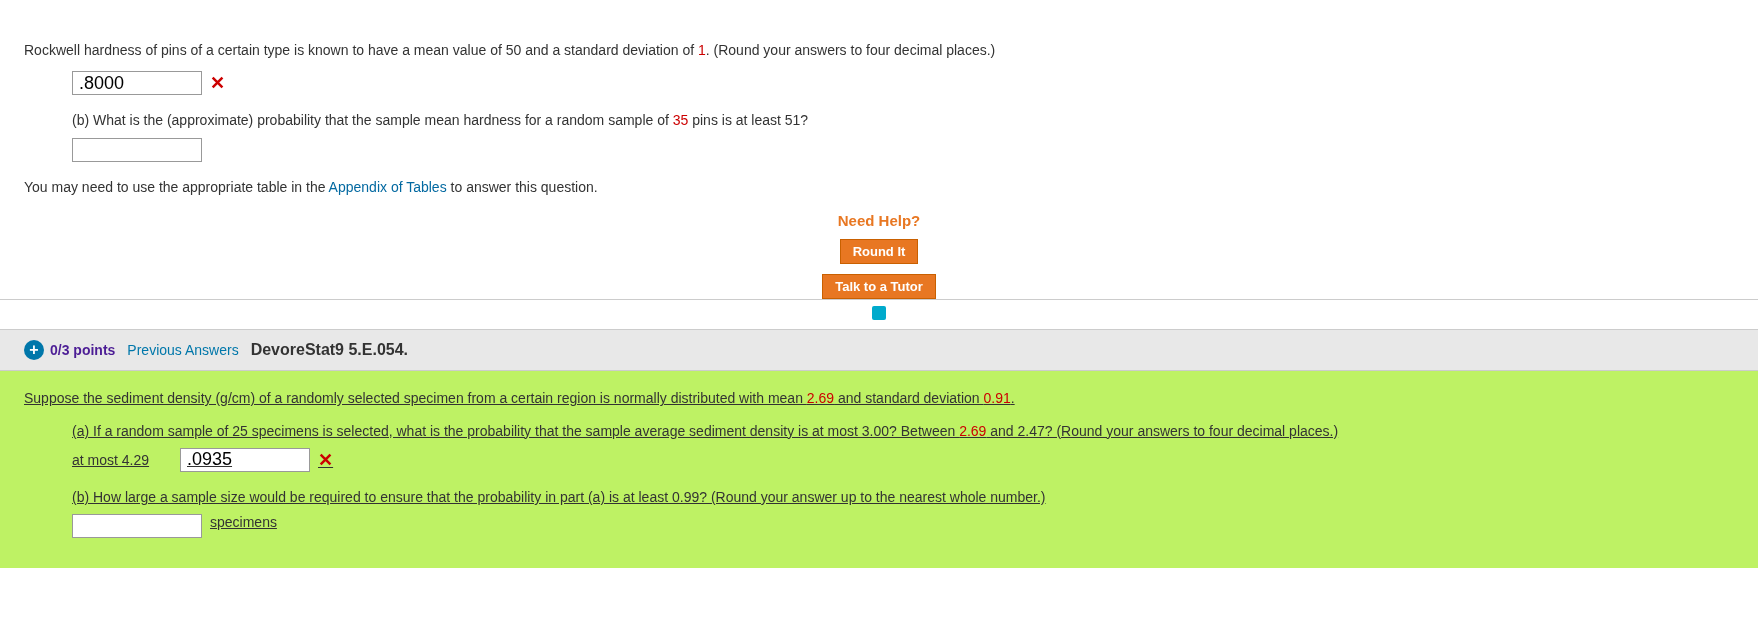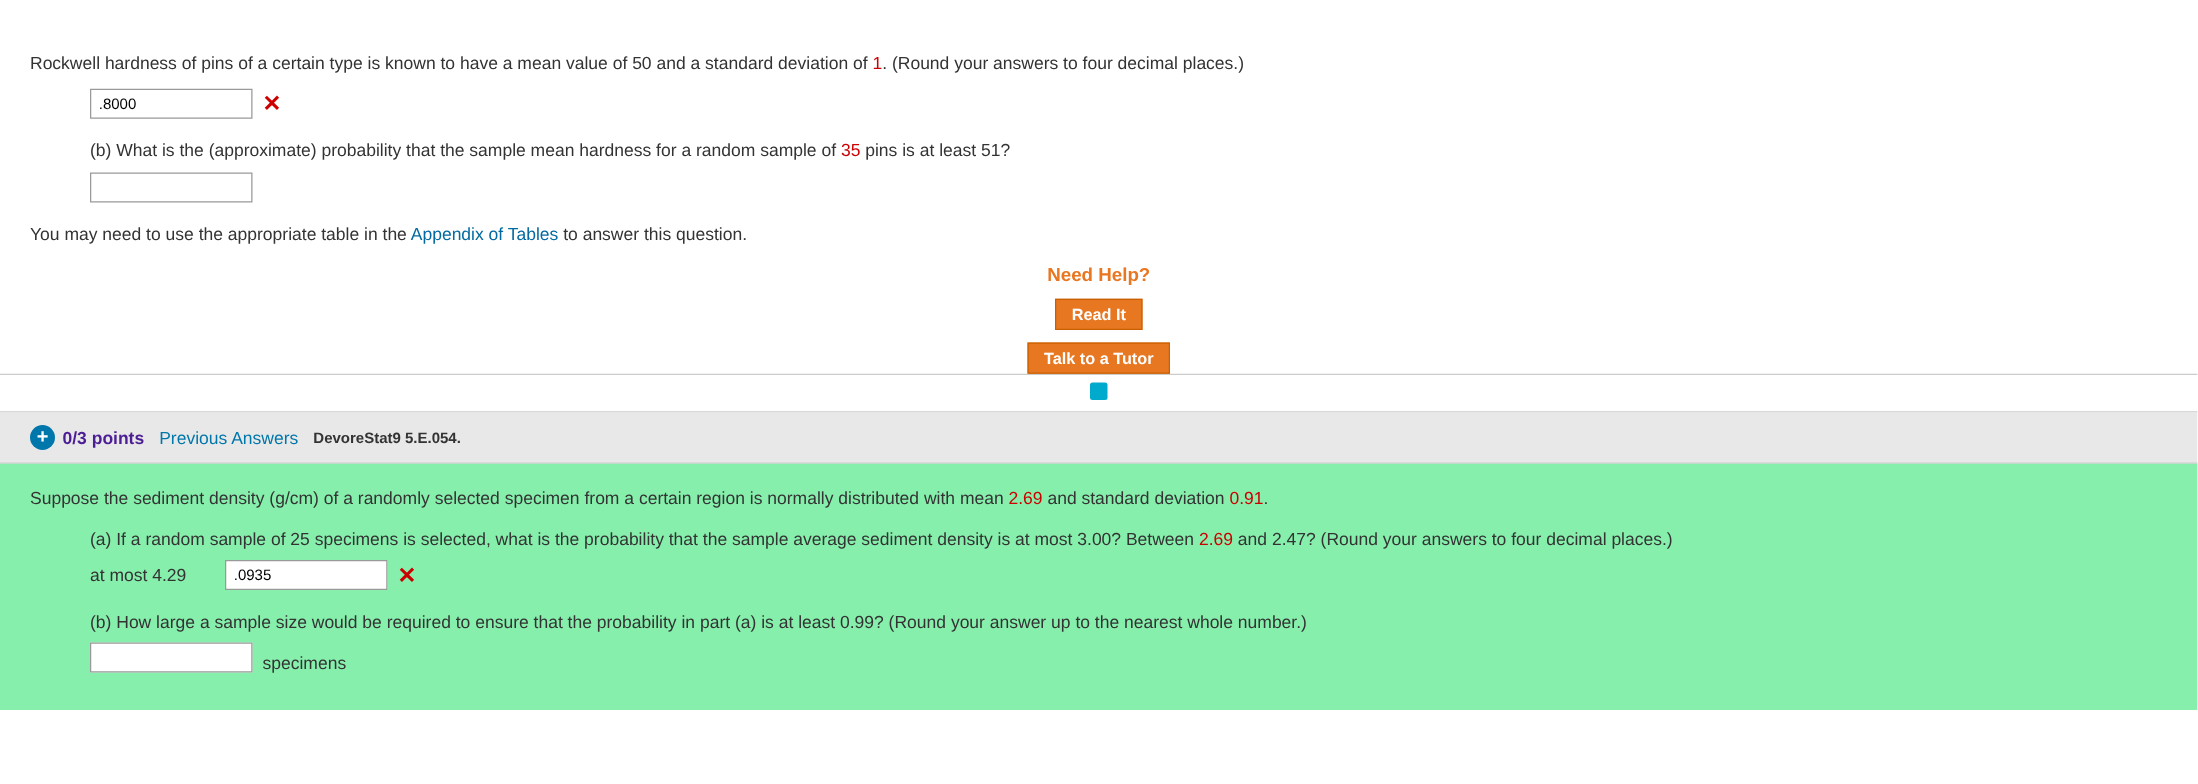--- a/index.html
+++ b/index.html
@@ -42,21 +42,21 @@
     .input-row {
       display: flex;
       align-items: center;
       gap: 8px;
       margin-bottom: 4px;
     }
 
     .answer-input {
       border: 1px solid #999;
       padding: 2px 6px;
-      font-size: 12px;
+      font-size: 18px;
       width: 130px;
       height: 24px;
     }
 
     .x-mark {
       color: #cc0000;
       font-size: 18px;
       font-weight: bold;
     }
 
@@ -146,39 +146,40 @@
     }
 
     .prev-answers {
       color: #0077aa;
       font-size: 14px;
       cursor: pointer;
     }
 
     .problem-id {
       font-weight: bold;
-      font-size: 12px;
+      font-size: 16px;
       color: #333;
     }
 
     .section-body {
       padding: 16px 24px;
-      background: #86efac;
+      background: #bef264;
+      text-decoration: underline;
     }
 
     .input-group-row {
       display: flex;
       align-items: center;
       gap: 8px;
       margin-bottom: 6px;
     }
 
     .specimens-row {
       display: flex;
-      align-items: flex-end;
+      align-items: flex-start;
       gap: 8px;
       margin-top: 6px;
     }
   </style>
 </head>
 <body>
 
 <div class="section section-top">
   <p class="question-text">
     Rockwell hardness of pins of a certain type is known to have a mean value of 50 and a standard deviation of <span class="highlight-red">1</span>. (Round your answers to four decimal places.)
@@ -199,21 +200,21 @@
       <input class="answer-input" type="text" value="" style="">
     </div>
   </div>
 
   <p class="question-text" style="margin-top:10px;">
     <span>You may need to use the appropriate table in the </span><a class="appendix-link" href="#">Appendix of Tables</a><span> to answer this question.</span>
   </p>
 
   <div class="need-help-row">
     <span class="need-help-label">Need Help?</span>
-    <button class="help-btn">Read It</button>
+    <button class="help-btn">Round It</button>
     <button class="help-btn">Talk to a Tutor</button>
   </div>
 </div>
 
 <div class="collapse-indicator">
   <span class="collapse-dot"></span>
 </div>
 
 <hr class="divider-line">
 

